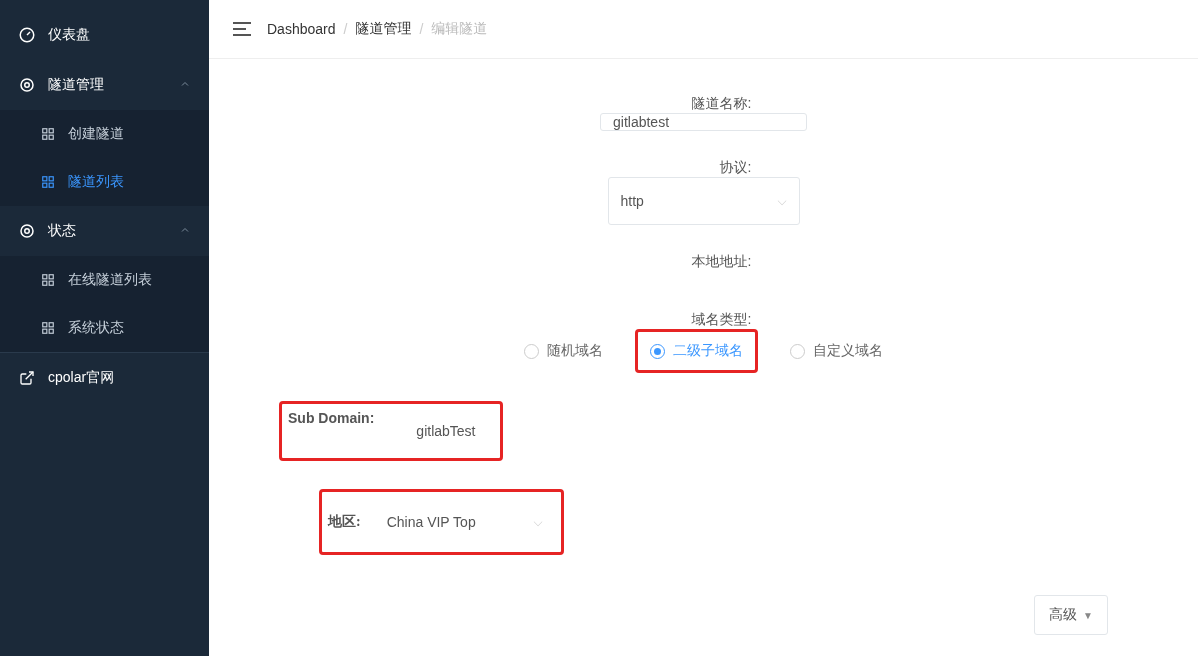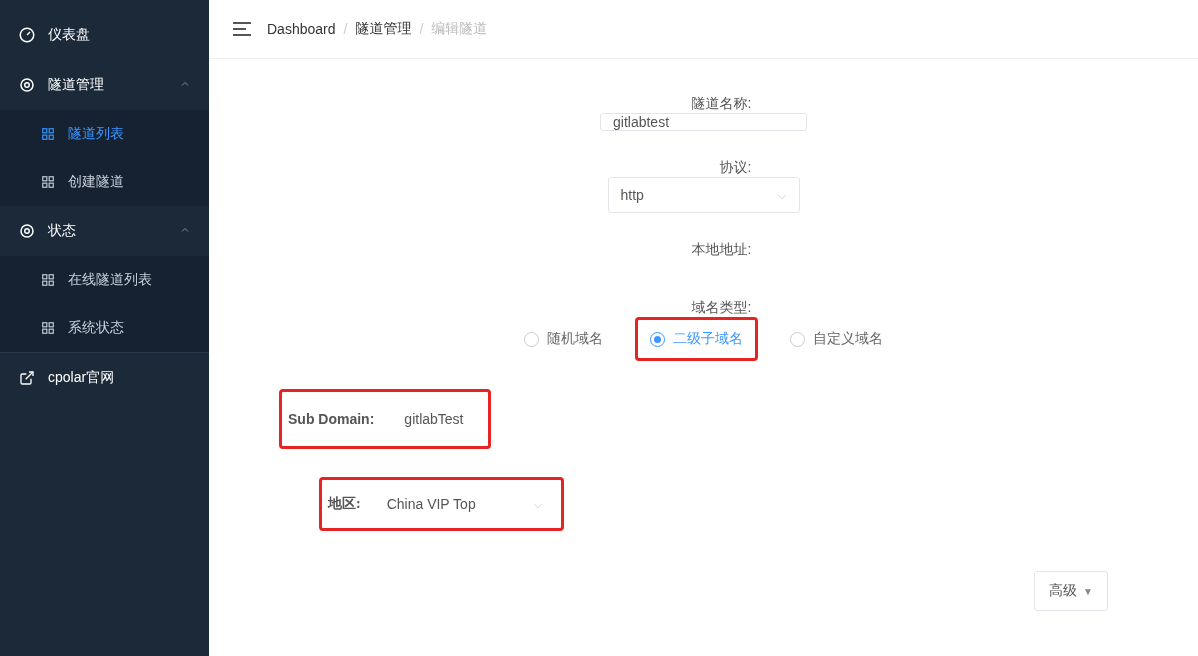--- a/index.html
+++ b/index.html
@@ -20,30 +20,30 @@
     .hamburger span { height: 2px; background: #555; display:block; }
     .hamburger span:nth-child(2){ width:70%; }
     .breadcrumb { display: flex; align-items: center; gap: 8px; color: #333; }
     .breadcrumb .sep { color: #ccc; }
     .breadcrumb .current { color: #bbb; }
 
     .content { padding: 36px 30px; position: relative; }
     .form-row { display: flex; align-items: center; margin-bottom: 28px; flex-direction: column; }
     .form-label { width: 120px; text-align: right; padding-right: 12px; color: #555; font-weight: 500;}
     .text-input { flex: 1; max-width: 758px; height: 42px; border: 1px solid #e2e6ea; border-radius: 3px; padding: 0 12px; font-size: 14px; color:#555; }
-    .select { width: 192px; height: 36px; border: 1px solid #e2e6ea; border-radius: 3px; padding: 0 12px; display:flex; align-items:center; justify-content:space-between; color:#555; cursor:pointer;}
+    .select { width: 192px; height: 48px; border: 1px solid #e2e6ea; border-radius: 3px; padding: 0 12px; display:flex; align-items:center; justify-content:space-between; color:#555; cursor:pointer;}
     .select .caret { color:#ccc; font-size:12px;}
 
     .radio-group { display: flex; align-items: center; gap: 32px; }
     .radio-item { display: flex; align-items: center; gap: 8px; cursor:pointer; color:#666;}
     .radio-circle { width: 15px; height: 15px; border: 1px solid #ccc; border-radius: 50%; display:flex; align-items:center; justify-content:center;}
     .radio-item.selected .radio-circle { border-color: #3b97ff; }
     .radio-item.selected .radio-circle::after { content:''; width:7px; height:7px; background:#3b97ff; border-radius:50%; }
     .radio-item.selected { color:#3b97ff; }
-    .sub-domain-wrap { display:flex; align-items:center; gap:18px; margin-left:40px; margin-bottom:28px;}
+    .sub-domain-wrap { display:flex; gap:30px; margin-left:40px; margin-bottom:28px;}
     .sub-domain-wrap .label { font-weight:700; color:#555;}
     .sub-domain-wrap .text-input { width:90px; max-width:90px; border:none; font-weight:500;}
 
     .region-wrap { display:flex; align-items:center; gap:14px; margin-left:80px; margin-bottom:40px;}
 
     .advanced-btn { float: right; border: 1px solid #e2e6ea; border-radius: 3px; padding: 10px 14px; display:flex; align-items:center; gap:6px; cursor:pointer; color:#555; margin-right:60px;}
     .advanced-btn .caret { font-size:10px; color:#888;}
 
     .highlight-border { border: 3px solid #e62424; border-radius: 4px; padding: 6px;}
     .red-box-radio { border: 3px solid #e62424; border-radius: 4px; padding: 10px 12px;}
@@ -70,41 +70,41 @@
             <circle cx="12" cy="12" r="3"></circle>
           </svg>
       </span>
       <span>隧道管理</span>
       <span class="chevron">
         <svg width="12" height="12" viewBox="0 0 24 24" fill="none" stroke="#7a8a9a" stroke-width="2">
             <polyline points="6 15 12 9 18 15"></polyline>
           </svg>
       </span>
     </div>
+    <div class="sub-item">
+      <span class="icon-left">
+        <svg width="14" height="14" viewBox="0 0 24 24" fill="none" stroke="#c6d0da" stroke-width="2">
+            <rect x="3" y="3" width="7" height="7"></rect>
+            <rect x="14" y="3" width="7" height="7"></rect>
+            <rect x="3" y="14" width="7" height="7"></rect>
+            <rect x="14" y="14" width="7" height="7"></rect>
+          </svg>
+      </span>
+      <span>创建隧道</span>
+    </div>
     <div class="sub-item active">
       <span class="icon-left">
         <svg width="14" height="14" viewBox="0 0 24 24" fill="none" stroke="#3b97ff" stroke-width="2">
             <rect x="3" y="3" width="7" height="7"></rect>
             <rect x="14" y="3" width="7" height="7"></rect>
             <rect x="3" y="14" width="7" height="7"></rect>
             <rect x="14" y="14" width="7" height="7"></rect>
           </svg>
       </span>
       <span>隧道列表</span>
-    </div>
-    <div class="sub-item">
-      <span class="icon-left">
-        <svg width="14" height="14" viewBox="0 0 24 24" fill="none" stroke="#c6d0da" stroke-width="2">
-            <rect x="3" y="3" width="7" height="7"></rect>
-            <rect x="14" y="3" width="7" height="7"></rect>
-            <rect x="3" y="14" width="7" height="7"></rect>
-            <rect x="14" y="14" width="7" height="7"></rect>
-          </svg>
-      </span>
-      <span>创建隧道</span>
     </div>
 
     <div class="nav-item">
       <span class="icon-left">
         <svg width="18" height="18" viewBox="0 0 24 24" fill="none" stroke="#fff" stroke-width="2">
             <circle cx="12" cy="12" r="8"></circle>
             <circle cx="12" cy="12" r="3"></circle>
           </svg>
       </span>
       <span>状态</span>

